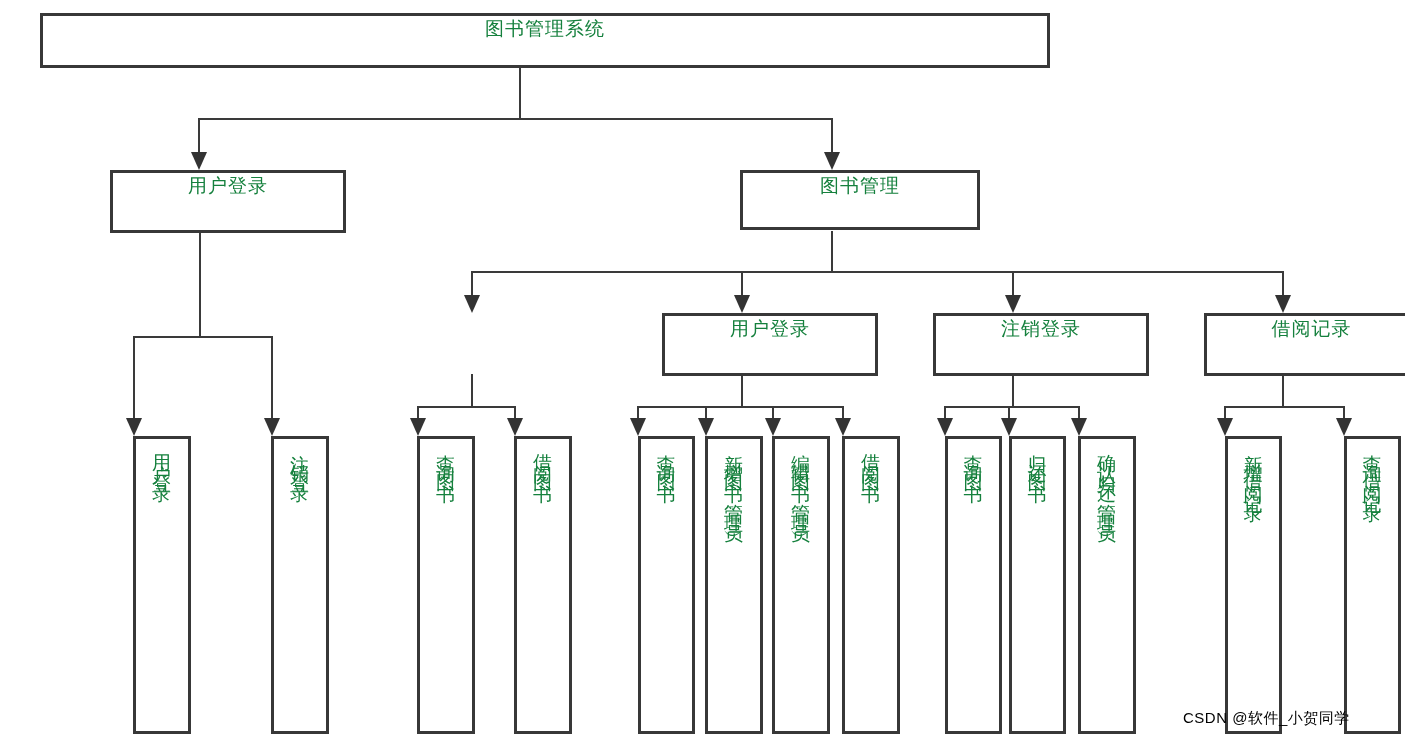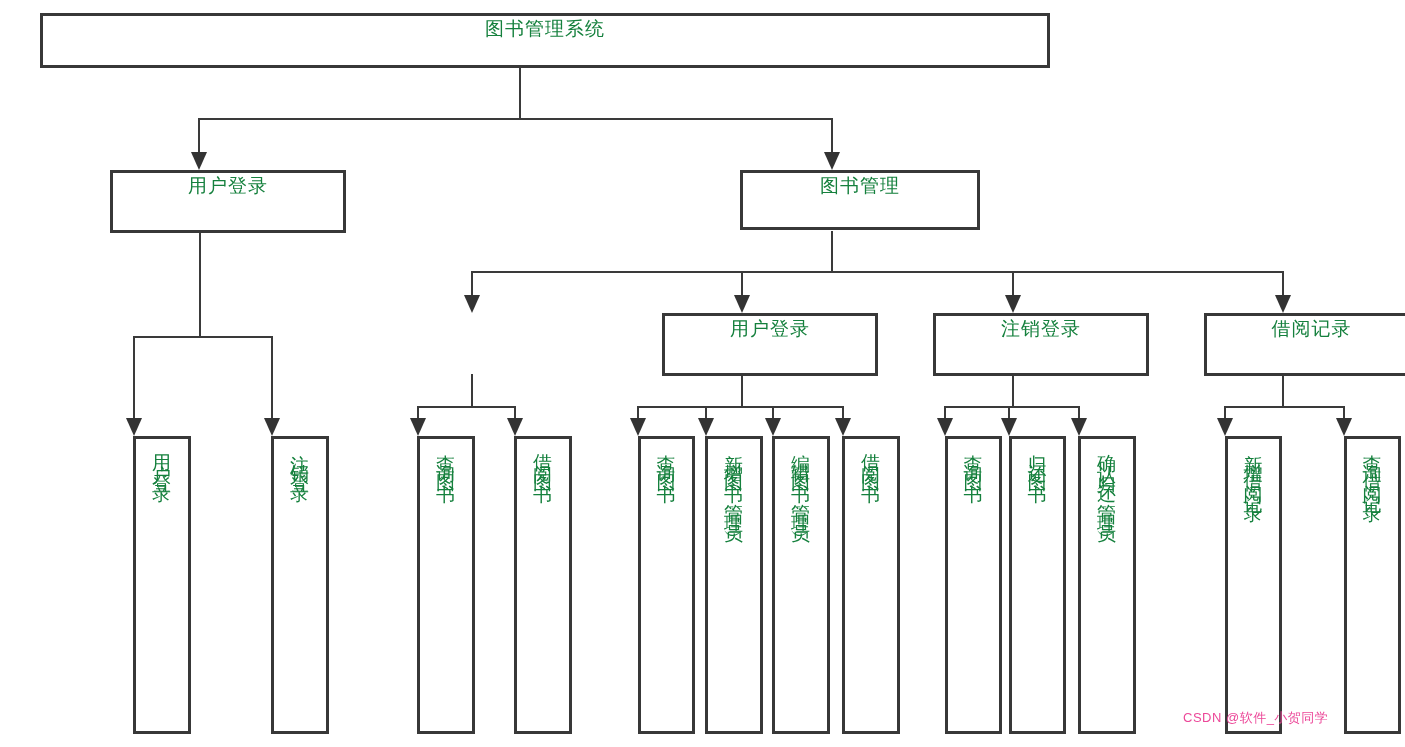--- a/index.html
+++ b/index.html
@@ -38,22 +38,22 @@
   .lh { position:absolute; height:2px; background:#3a3a3a; z-index:1; }
   .ah {
     position:absolute; width:0; height:0; z-index:1;
     border-left:8px solid transparent;
     border-right:8px solid transparent;
     border-top:18px solid #333333;
   }
   .watermark {
     position:absolute;
     left:1183px; top:709px;
-    font-size:13px;
-    color:#ec4899;
+    font-size:15px;
+    color:#000000;
     white-space:nowrap;
     z-index:3;
     letter-spacing:0.5px;
   }
 </style>
 </head>
 <body>
 
 <div id="canvas">
 

